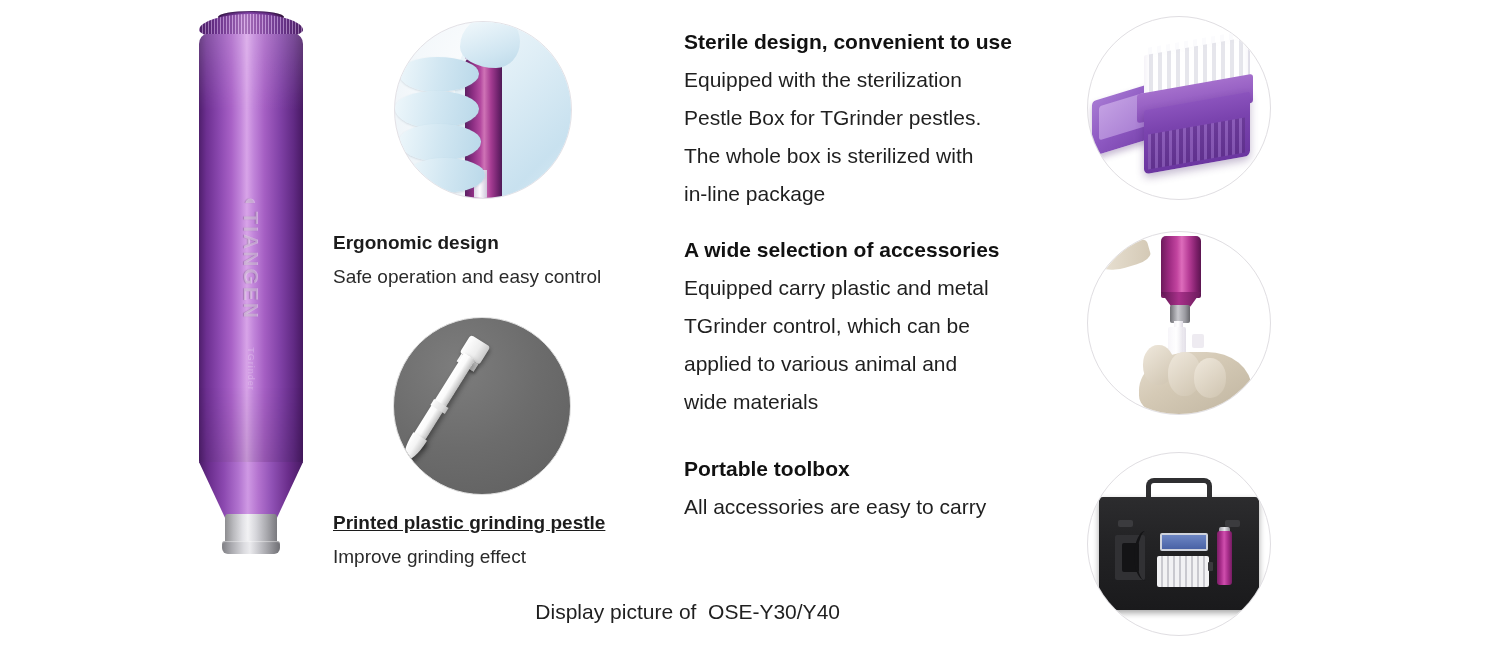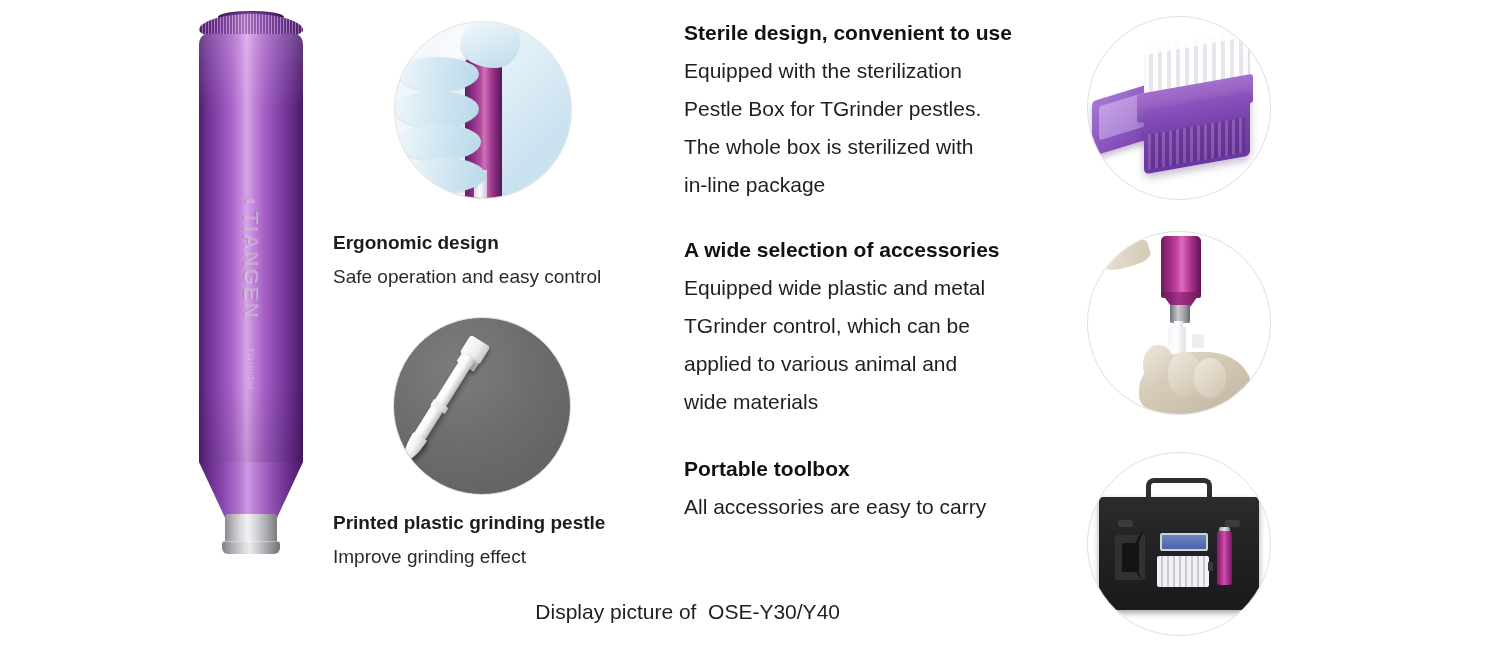--- a/index.html
+++ b/index.html
@@ -563,36 +563,36 @@
 
   <div class="circle-photo" id="circle-pestle">
     <div class="pestle-shape">
       <div class="pestle-head"></div>
       <div class="pestle-collar"></div>
       <div class="pestle-shaft"></div>
       <div class="pestle-ring"></div>
       <div class="pestle-tip"></div>
     </div>
   </div>
-  <div class="cap-title" style="left:333px; top:512px; width:330px;">Printed plastic grinding pestle</div>
+  <div class="cap-title" style="left:333px; top:512px; width:330px;text-decoration:underline;">Printed plastic grinding pestle</div>
   <div class="cap-sub" style="left:333px; top:546px; width:330px;">Improve grinding effect</div>
 
   <div id="display-caption">Display picture of  OSE-Y30/Y40</div>
 
-  <div class="feature-block" style="top:14px;">
+  <div class="feature-block" style="top:23px;">
     <div class="f-title">Sterile design, convenient to use</div>
     <div class="f-line">Equipped with the sterilization</div>
     <div class="f-line">Pestle Box for TGrinder pestles.</div>
     <div class="f-line">The whole box is sterilized with</div>
     <div class="f-line">in-line package</div>
   </div>
 
   <div class="feature-block" style="top:231px;">
     <div class="f-title">A wide selection of accessories</div>
-    <div class="f-line">Equipped wide plastic and metal</div>
+    <div class="f-line">Equipped carry plastic and metal</div>
     <div class="f-line">TGrinder control, which can be</div>
     <div class="f-line">applied to various animal and</div>
     <div class="f-line">wide materials</div>
   </div>
 
   <div class="feature-block" style="top:450px;">
     <div class="f-title">Portable toolbox</div>
     <div class="f-line">All accessories are easy to carry</div>
   </div>
 

